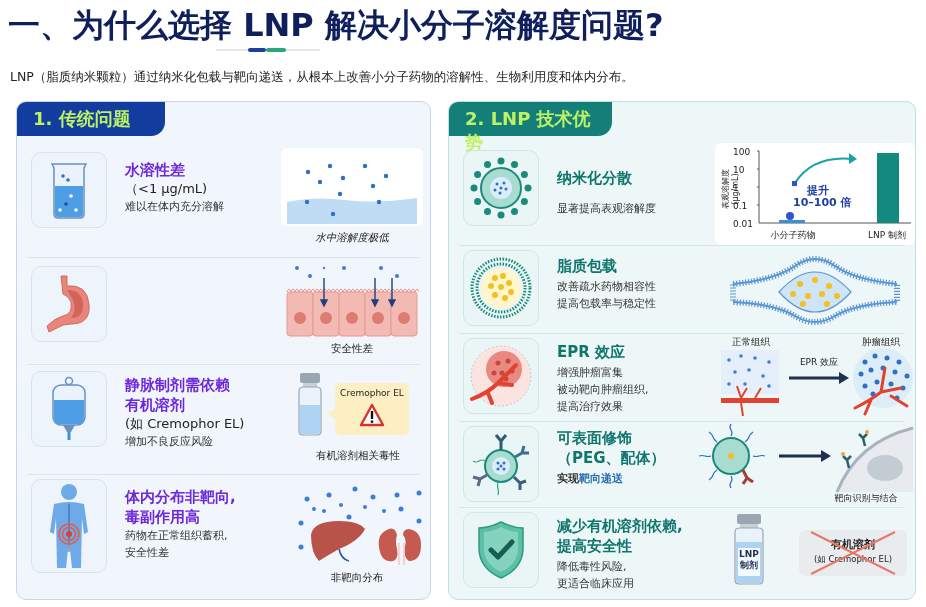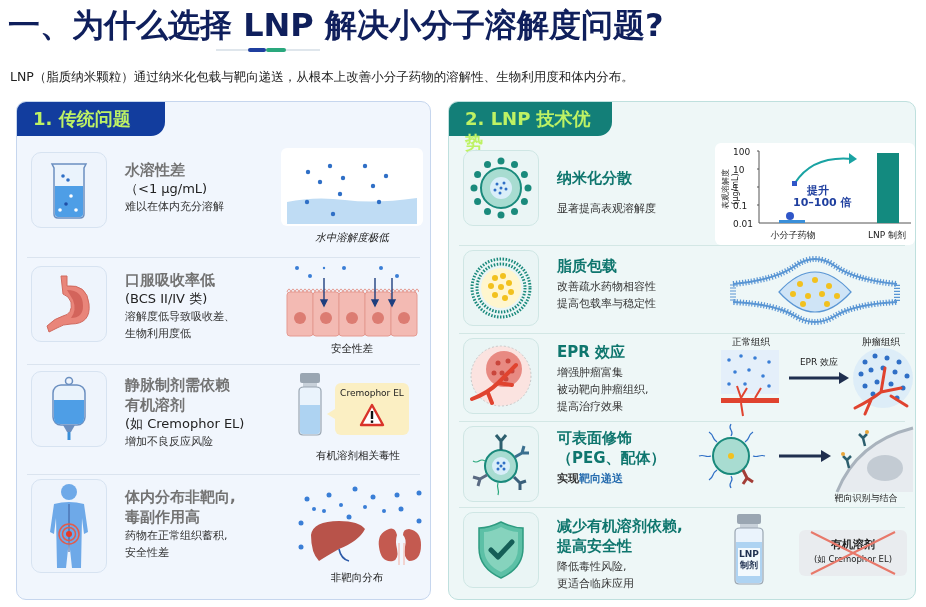--- a/index.html
+++ b/index.html
@@ -41,21 +41,21 @@
   .row { position: absolute; left: 10px; right: 10px; }
   .row .divider { position: absolute; left: 0; right: 0; bottom: 0; height: 1px; background: #dbe4ef; }
   .panel.right .row .divider { background: #d3e7e5; }
   .icon-box {
     position: absolute; left: 4px; width: 76px; height: 76px;
     border: 1px solid #d7e3f1; border-radius: 10px; background: #eef4fc;
     display: flex; align-items: center; justify-content: center;
   }
   .panel.right .icon-box { border-color: #cfe6e4; background: #eaf5f5; }
   .txt { position: absolute; left: 98px; }
-  .h { font-size: 15px; font-weight: bold; color: #737373; line-height: 20px; }
+  .h { font-size: 15px; font-weight: bold; color: #6d28d9; line-height: 20px; }
   .panel.right .h { color: #0f766e; }
   .sub { font-size: 13px; color: #222; line-height: 18px; }
   .d { font-size: 11px; color: #333; line-height: 17px; }
   .hl { color: #178a7d; font-weight: bold; }
   .illus { position: absolute; }
   .cap { position: absolute; font-size: 10.5px; color: #222; text-align: center; width: 100%; }
   .illus-bg { position: absolute; background: #fff; border-radius: 6px; }
 </style>
 </head>
 <body>
@@ -111,26 +111,20 @@
     </div>
     <div class="divider"></div>
   </div>
 
   <div class="row" style="top:156px;height:107px;">
     <div class="icon-box" style="top:8px;">
       <svg width="56" height="60" viewBox="0 0 56 60">
         <path d="M20 2 L26 2 L26 12 Q46 10 48 30 Q50 50 30 50 Q22 50 16 54 L8 58 L6 52 Q14 44 22 42 Q32 40 30 28 Q28 22 22 20 Z" fill="#e9857a" stroke="#d06a5f" stroke-width="1"></path>
         <path d="M26 16 Q42 16 42 32 Q42 44 30 44 Q36 36 32 26 Z" fill="#c9564e" opacity="0.7"></path>
       </svg>
-    </div>
-    <div class="txt" style="top:12px;">
-      <div class="h">口服吸收率低</div>
-      <div class="sub">(BCS II/IV 类)</div>
-      <div class="d">溶解度低导致吸收差、</div>
-      <div class="d">生物利用度低</div>
     </div>
     <div class="illus" style="left:258px;top:6px;width:134px;height:96px;">
       <svg width="134" height="76" viewBox="0 0 134 76">
         <g fill="#3a7ed6">
             <circle cx="12" cy="4" r="2"></circle>
             <circle cx="25" cy="12" r="2"></circle>
             <circle cx="39" cy="4" r="1.2"></circle>
             <circle cx="59" cy="4" r="2"></circle>
             <circle cx="96" cy="4" r="2"></circle>
             <circle cx="112" cy="12" r="2"></circle>

